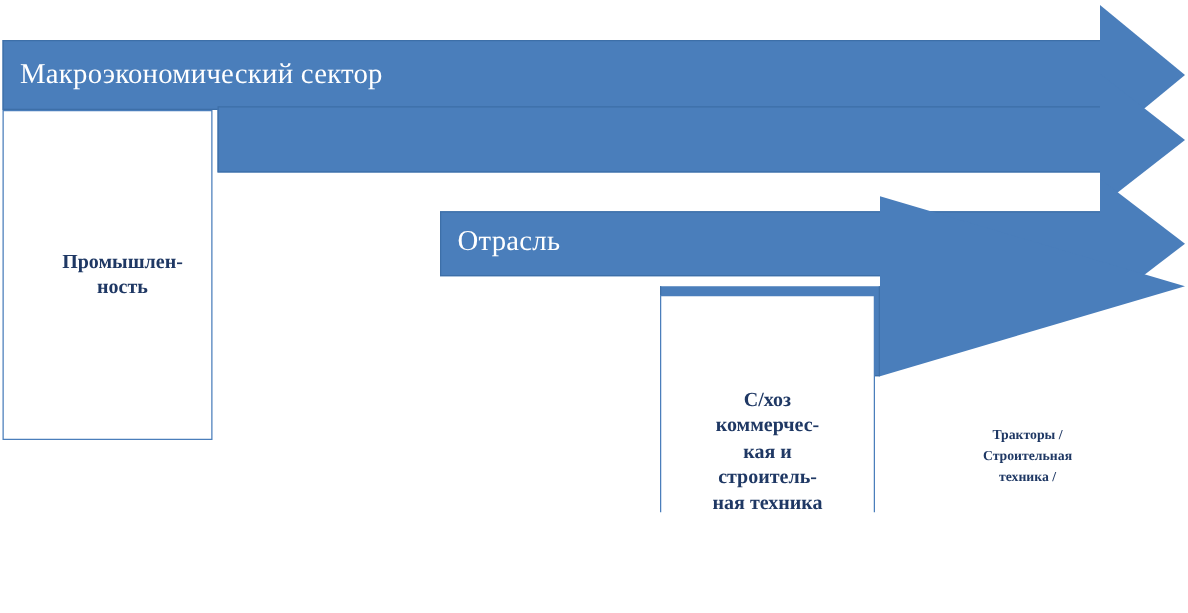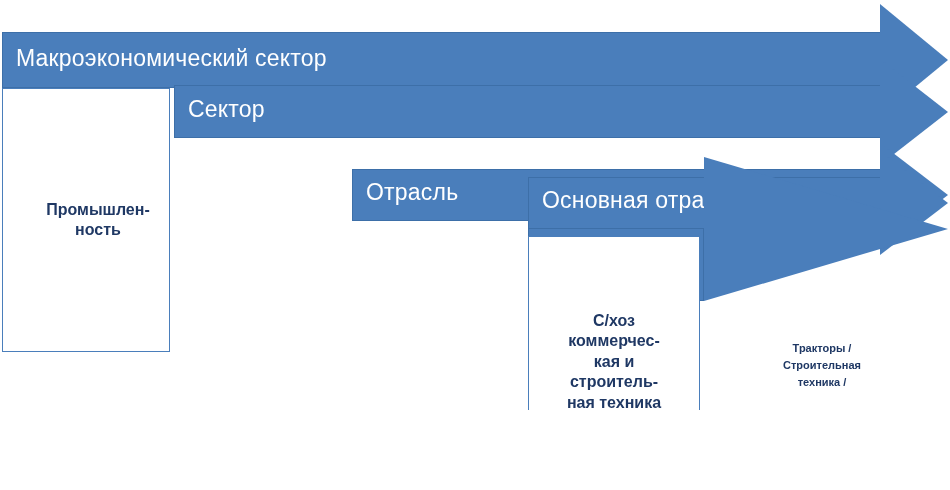--- a/index.html
+++ b/index.html
@@ -5,21 +5,21 @@
   html, body {
     margin: 0;
     padding: 0;
     background: #ffffff;
   }
   #stage {
     position: relative;
     width: 950px;
     height: 410px;
     overflow: hidden;
-    font-family: Liberation Sans, sans-serif;
+    font-family: Liberation Serif, serif;
     background: #ffffff;
   }
 
   
   .arrow {
     position: absolute;
     display: block;
   }
   .arrow .body {
     position: absolute;
@@ -86,34 +86,28 @@
 
   <div class="arrow" style="left:2px; top:32px; width:946px; height:56px;">
     <div class="body" style="width:880px; height:56px;"></div>
     <div class="head" style="left:878px; top:-28px; border-left-width:68px; border-top-width:56px; border-bottom-width:56px;"></div>
     <div class="label" style="left:14px; top:14px;">Макроэкономический сектор</div>
   </div>
 
   <div class="arrow" style="left:174px; top:85px; width:774px; height:53px;">
     <div class="body" style="width:708px; height:53px;"></div>
     <div class="head" style="left:706px; top:-26px; border-left-width:68px; border-top-width:53px; border-bottom-width:53px;"></div>
-    <div class="label" style="left:14px; top:12px;">Сектор</div>
   </div>
 
   <div class="arrow" style="left:352px; top:133px; width:596px; height:52px;margin-top:36px;">
     <div class="body" style="width:530px; height:52px;"></div>
     <div class="head" style="left:528px; top:-26px; border-left-width:68px; border-top-width:52px; border-bottom-width:52px;"></div>
     <div class="label" style="left:14px; top:11px;">Отрасль</div>
   </div>
 
-  <div class="arrow" style="left:528px; top:177px; width:420px; height:52px;">
-    <div class="body" style="width:354px; height:52px;"></div>
-    <div class="head" style="left:352px; top:-26px; border-left-width:68px; border-top-width:52px; border-bottom-width:52px;"></div>
-    <div class="label" style="left:14px; top:11px;">Основная отрасль</div>
-  </div>
 
   <div class="arrow" style="left:528px; top:229px; width:420px; height:72px;">
     <div class="body" style="width:176px; height:72px; border-top:none;"></div>
     <div class="head" style="left:176px; top:-72px; border-left-width:244px; border-top-width:72px; border-bottom-width:72px;"></div>
   </div>
 
   <div class="box" style="left:2px; top:88px; width:168px; height:264px;padding-left:24px;">
     <span class="box-label">Промышлен-
 ность</span>
   </div>

